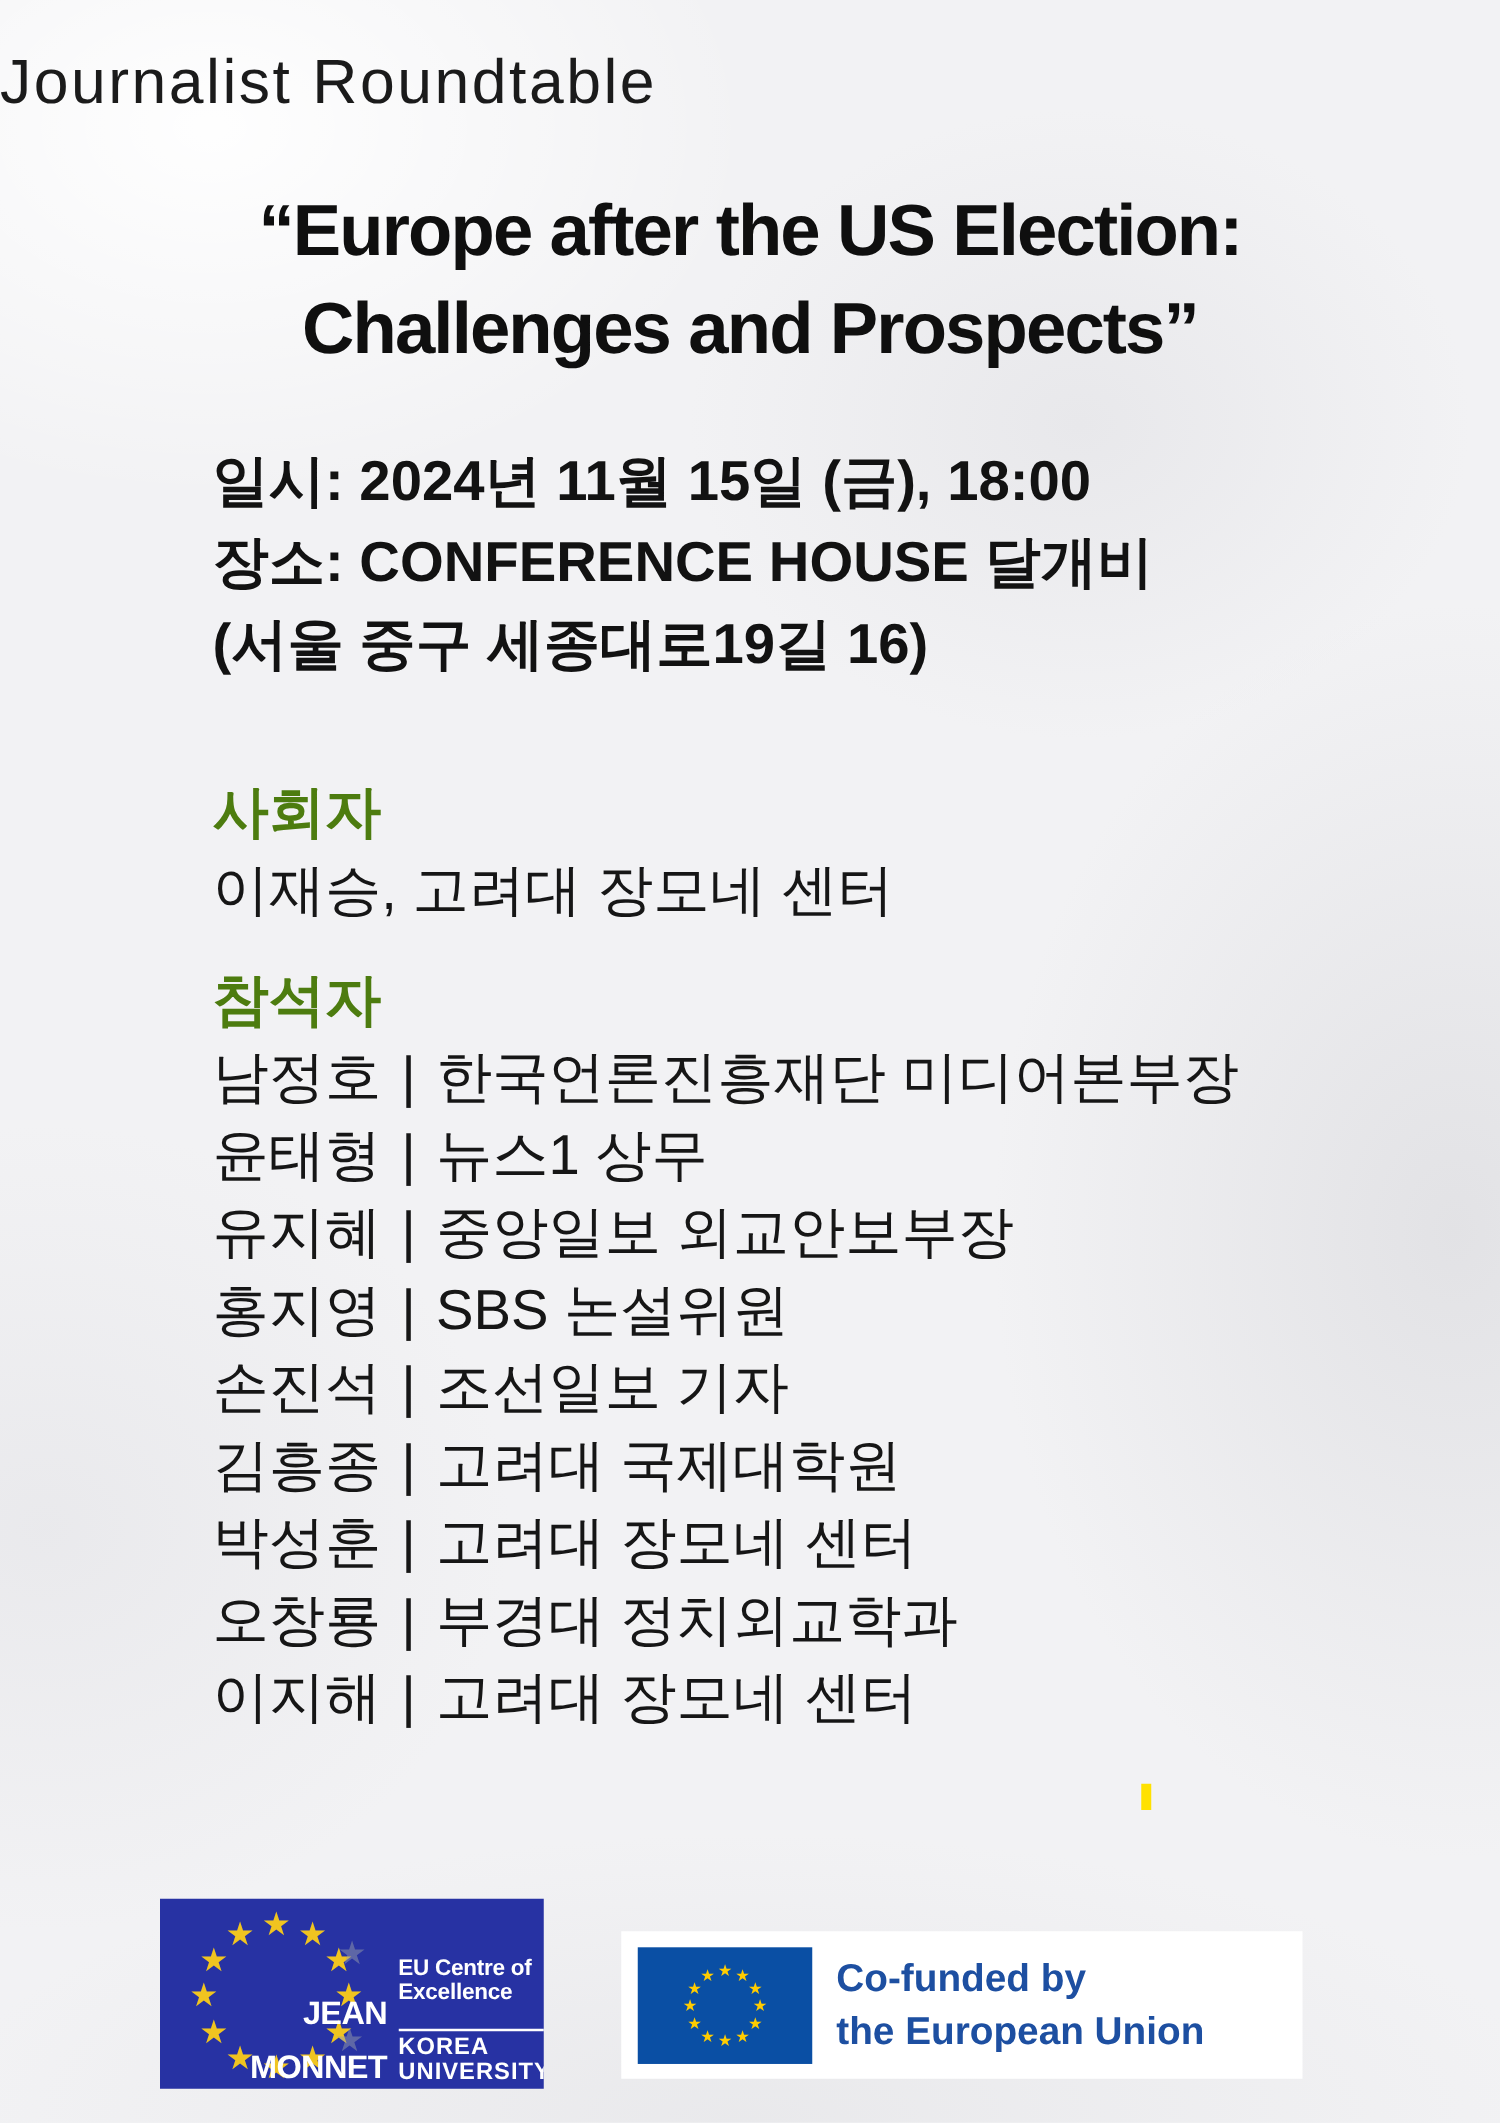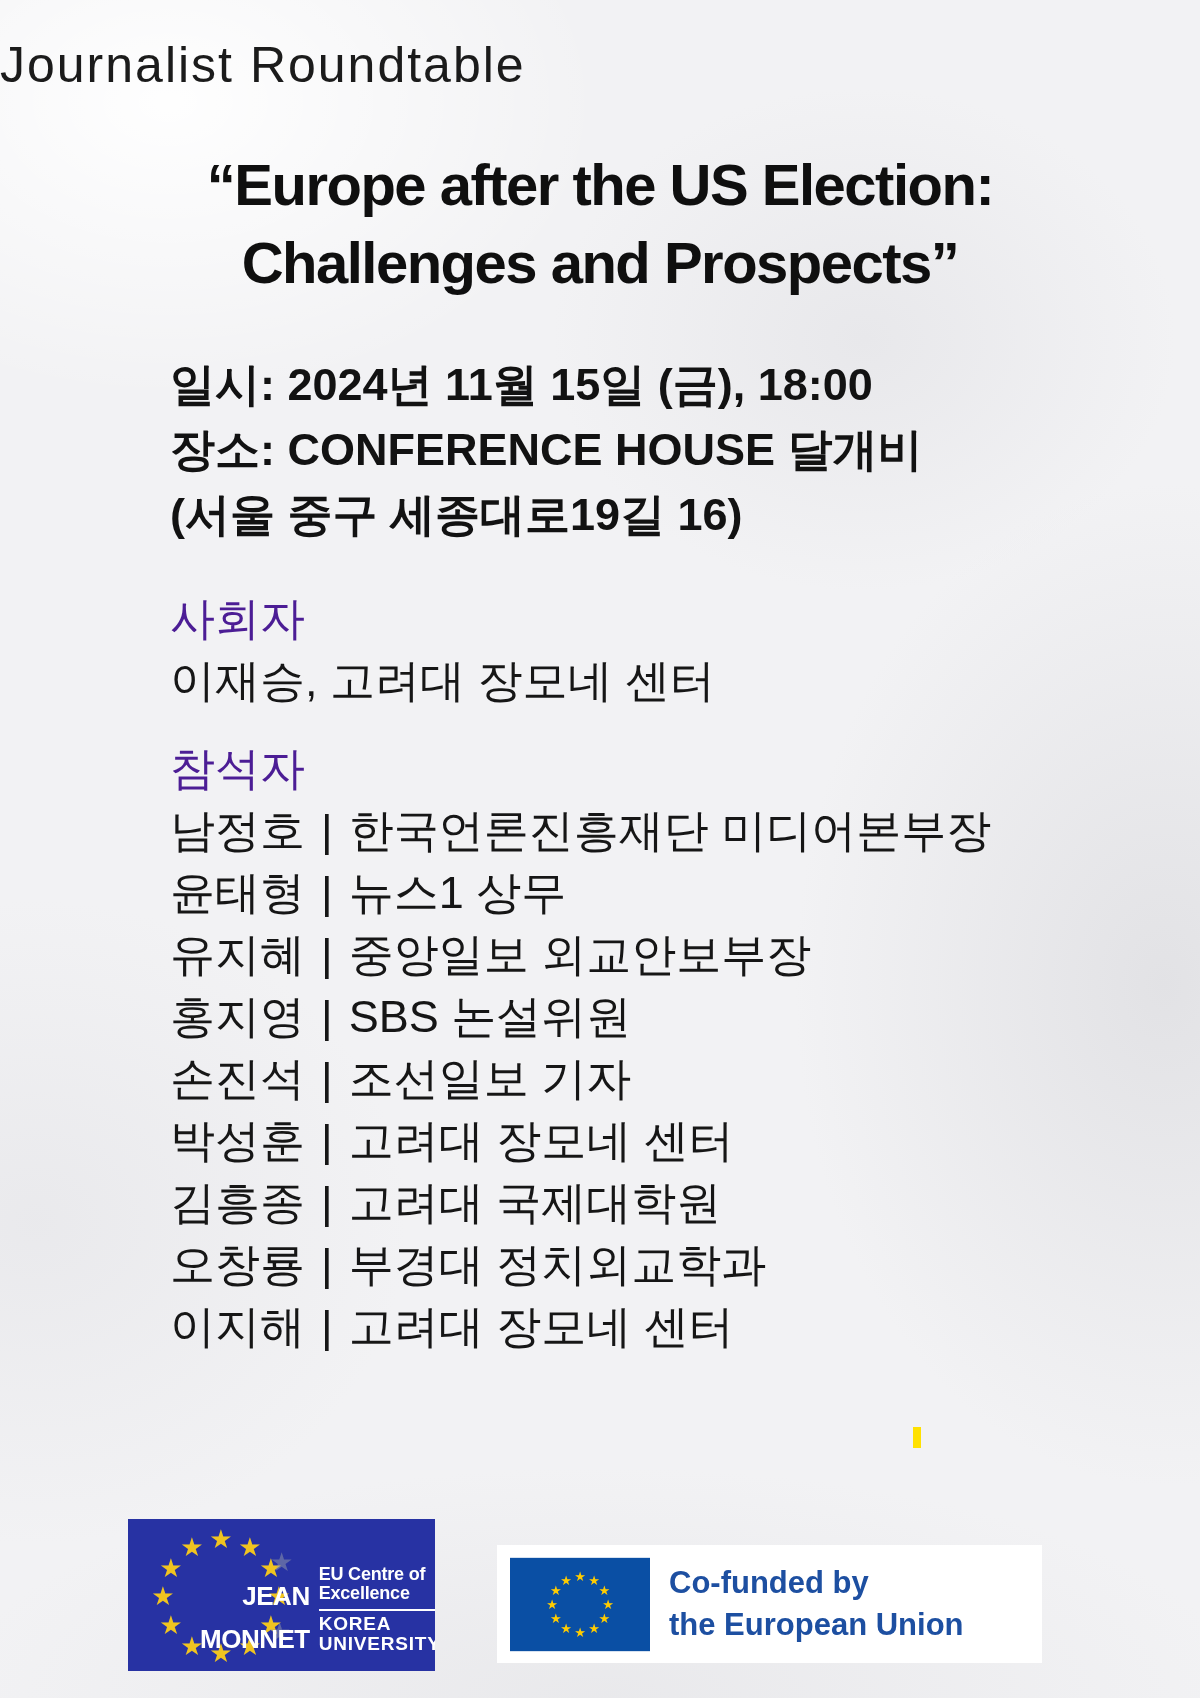--- a/index.html
+++ b/index.html
@@ -28,42 +28,42 @@
   }
 
   .details {
     top:352px; left:170px;
     font-size:45px; font-weight:700; line-height:65px; color:#121212;
   }
 
   .section { left:170px; color:#161616; }
   .section-moderator  { top:588px; }
   .section-participants { top:738px; }
-  .section-heading { font-size:45px; font-weight:400; line-height:62px; color:#4c1d95; }
+  .section-heading { font-size:45px; font-weight:700; line-height:62px; color:#4d7c0f;margin-top:31px; }
   .entry-line, .pline { font-size:45px; font-weight:400; line-height:62px; white-space:nowrap; }
   .pline .sep { display:inline-block; margin:0 16px; font-weight:400; }
 
   .yellow-cursor {
     left:913px; top:1427px; width:8px; height:21px; background:#ffe100;
   }
 
   
   .jm-logo {
     left:128px; top:1519px; width:307px; height:152px;
     background:#2732a3; color:#ffffff; overflow:hidden;
   }
   .jm-stars { position:absolute; left:0; top:0; width:307px; height:152px; }
   .jm-ghost-star { position:absolute; color:rgba(150,155,170,.5); font-size:26px; }
   .jm-text {
     position:absolute; left:72px; top:46px;
     display:grid; grid-template-columns:auto auto; column-gap:9px; row-gap:3px;
     align-items:end;
   }
   .jm-l { text-align:right; font-weight:700; font-size:26px; letter-spacing:-0.5px; line-height:1.05; }
-  .jm-r1 { font-weight:700; font-size:18px; letter-spacing:-0.2px; border-bottom:2px solid #fff; padding-bottom:6px; line-height:1.05; }
+  .jm-r1 { font-weight:700; font-size:18px; letter-spacing:-0.2px; border-bottom:2px solid #fff; padding-bottom:20px; line-height:1.05; }
   .jm-r2 { font-weight:700; font-size:19px; letter-spacing:0.8px; line-height:1.05; }
 
   
   .eu-box {
     left:497px; top:1545px; width:545px; height:118px; background:#ffffff;
     display:flex; align-items:center; box-sizing:border-box; padding-left:13px; gap:19px;
   }
   .eu-flag { width:140px; height:97px; flex:0 0 auto; }
   .eu-text { font-size:31px; font-weight:700; color:#1d4fa1; line-height:42px; white-space:nowrap; }
 </style>
@@ -108,25 +108,25 @@
 
         <div class="pline">
           <span>홍지영</span><span class="sep">|</span><span>SBS 논설위원</span>
         </div>
 
         <div class="pline">
           <span>손진석</span><span class="sep">|</span><span>조선일보 기자</span>
         </div>
 
         <div class="pline">
-          <span>박성훈</span><span class="sep">|</span><span>고려대 장모네 센터</span>
+          <span>김흥종</span><span class="sep">|</span><span>고려대 국제대학원</span>
         </div>
 
         <div class="pline">
-          <span>김흥종</span><span class="sep">|</span><span>고려대 국제대학원</span>
+          <span>박성훈</span><span class="sep">|</span><span>고려대 장모네 센터</span>
         </div>
 
         <div class="pline">
           <span>오창룡</span><span class="sep">|</span><span>부경대 정치외교학과</span>
         </div>
 
         <div class="pline">
           <span>이지해</span><span class="sep">|</span><span>고려대 장모네 센터</span>
         </div>
       </div>

